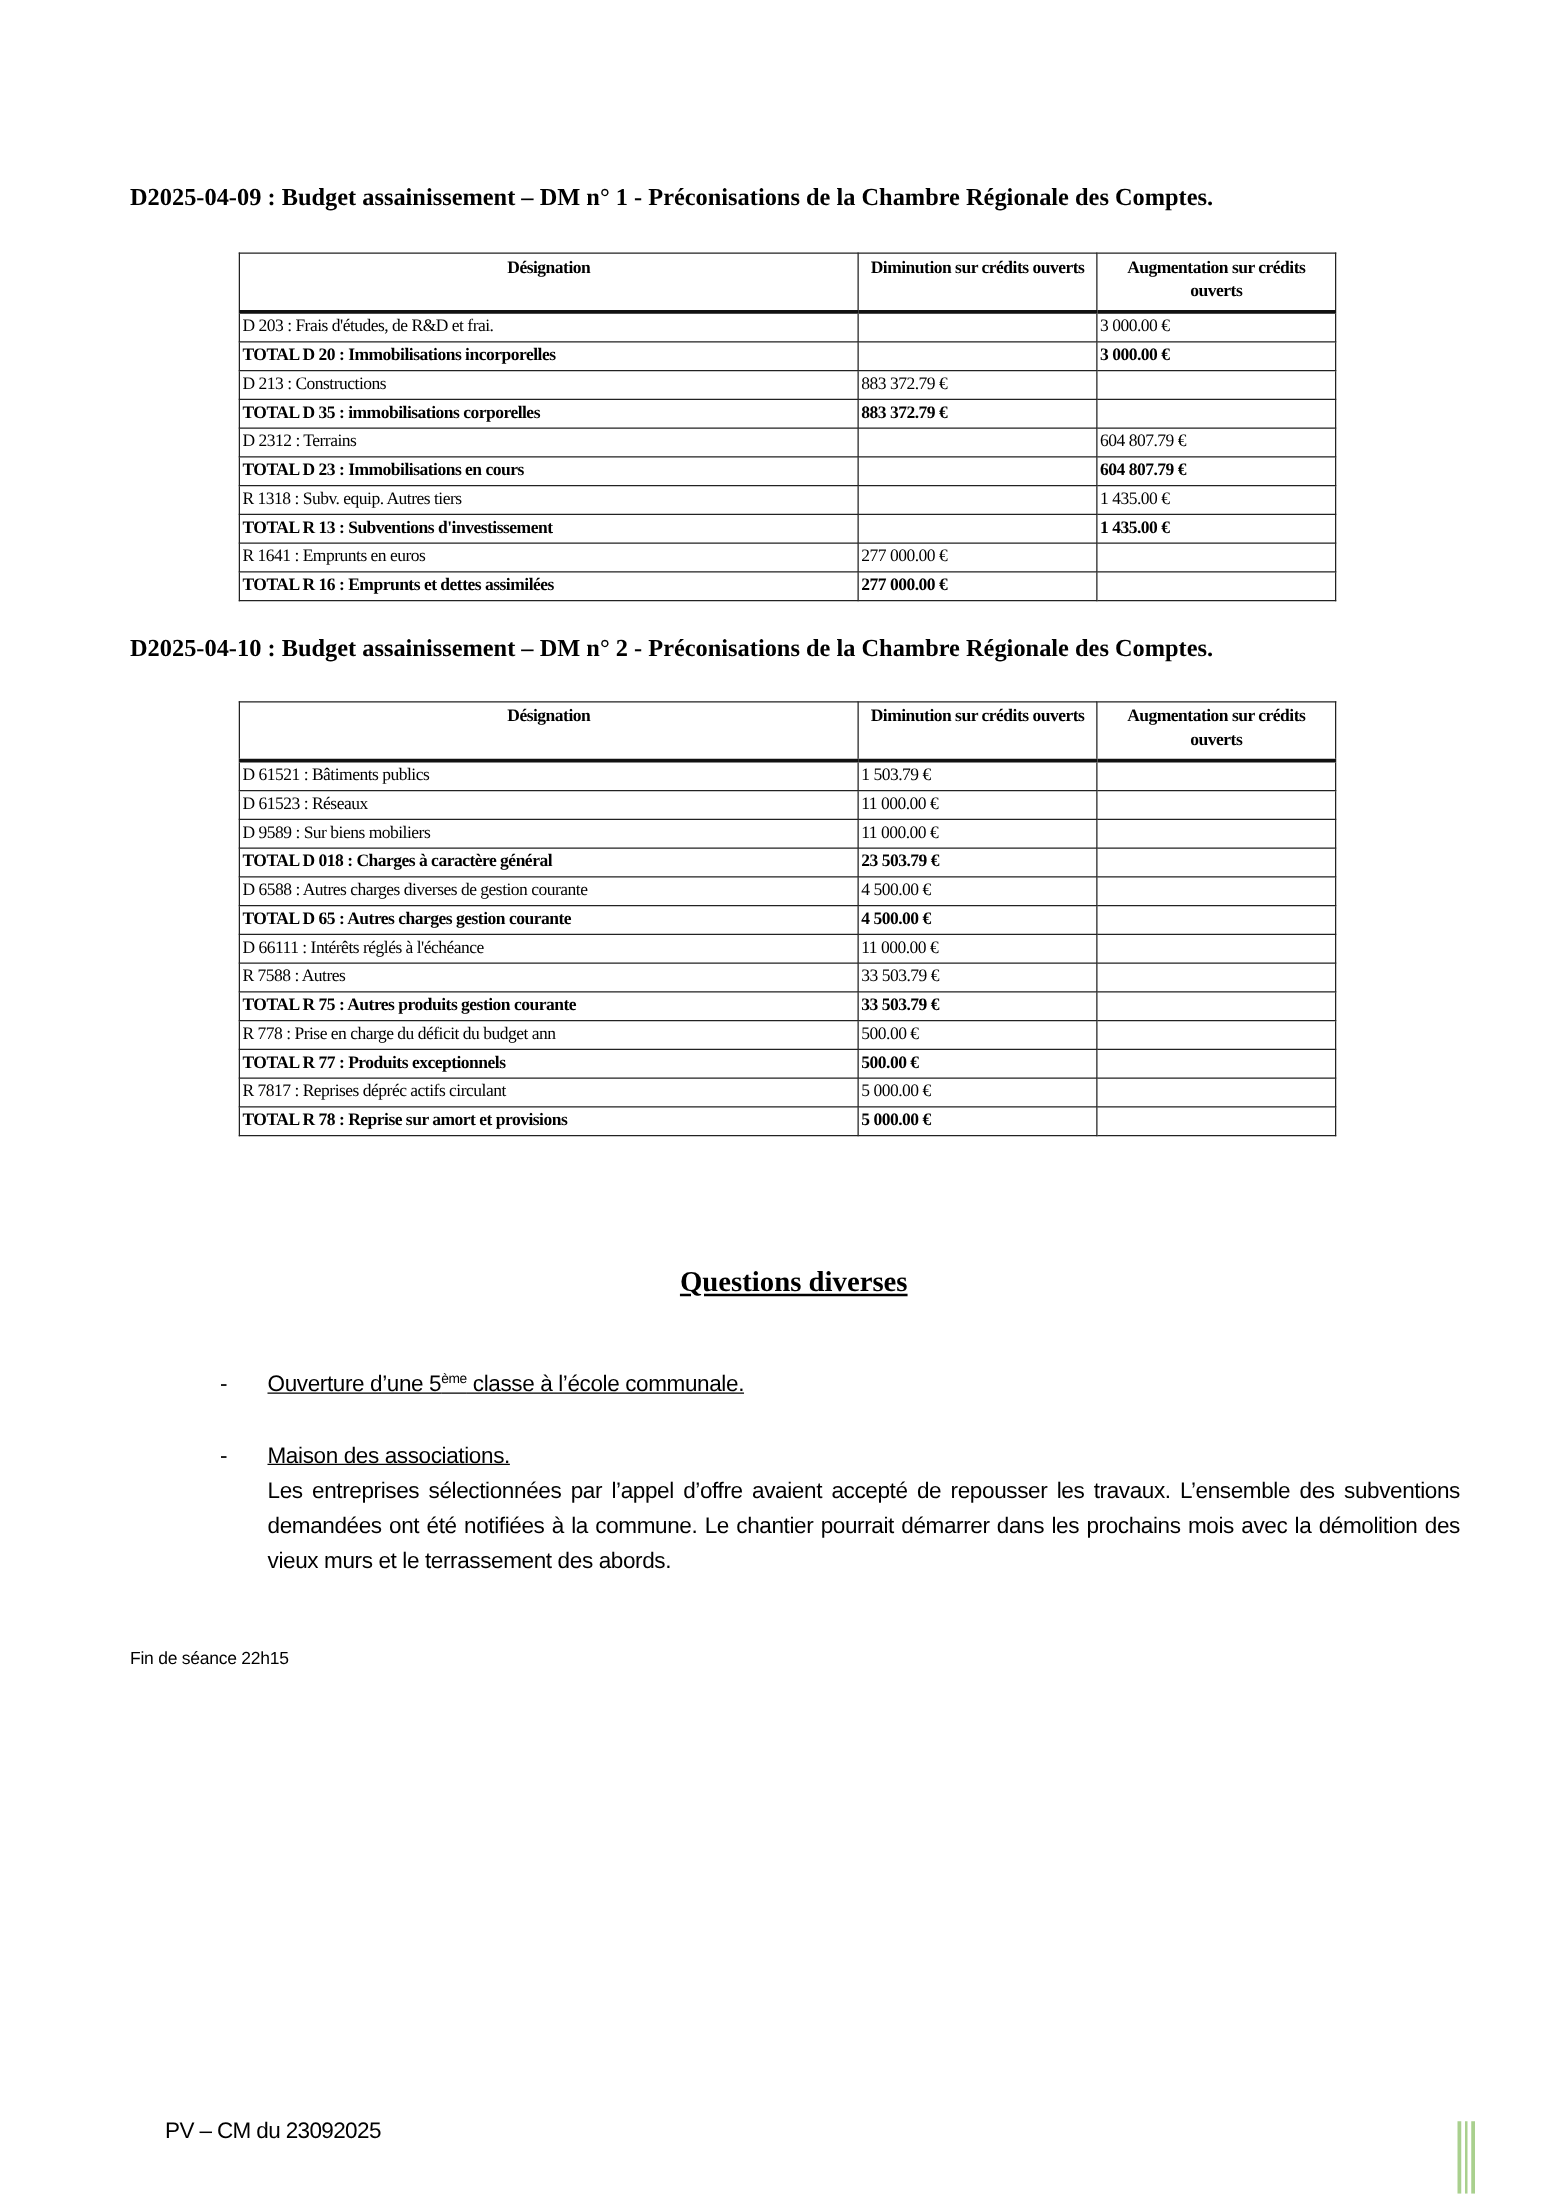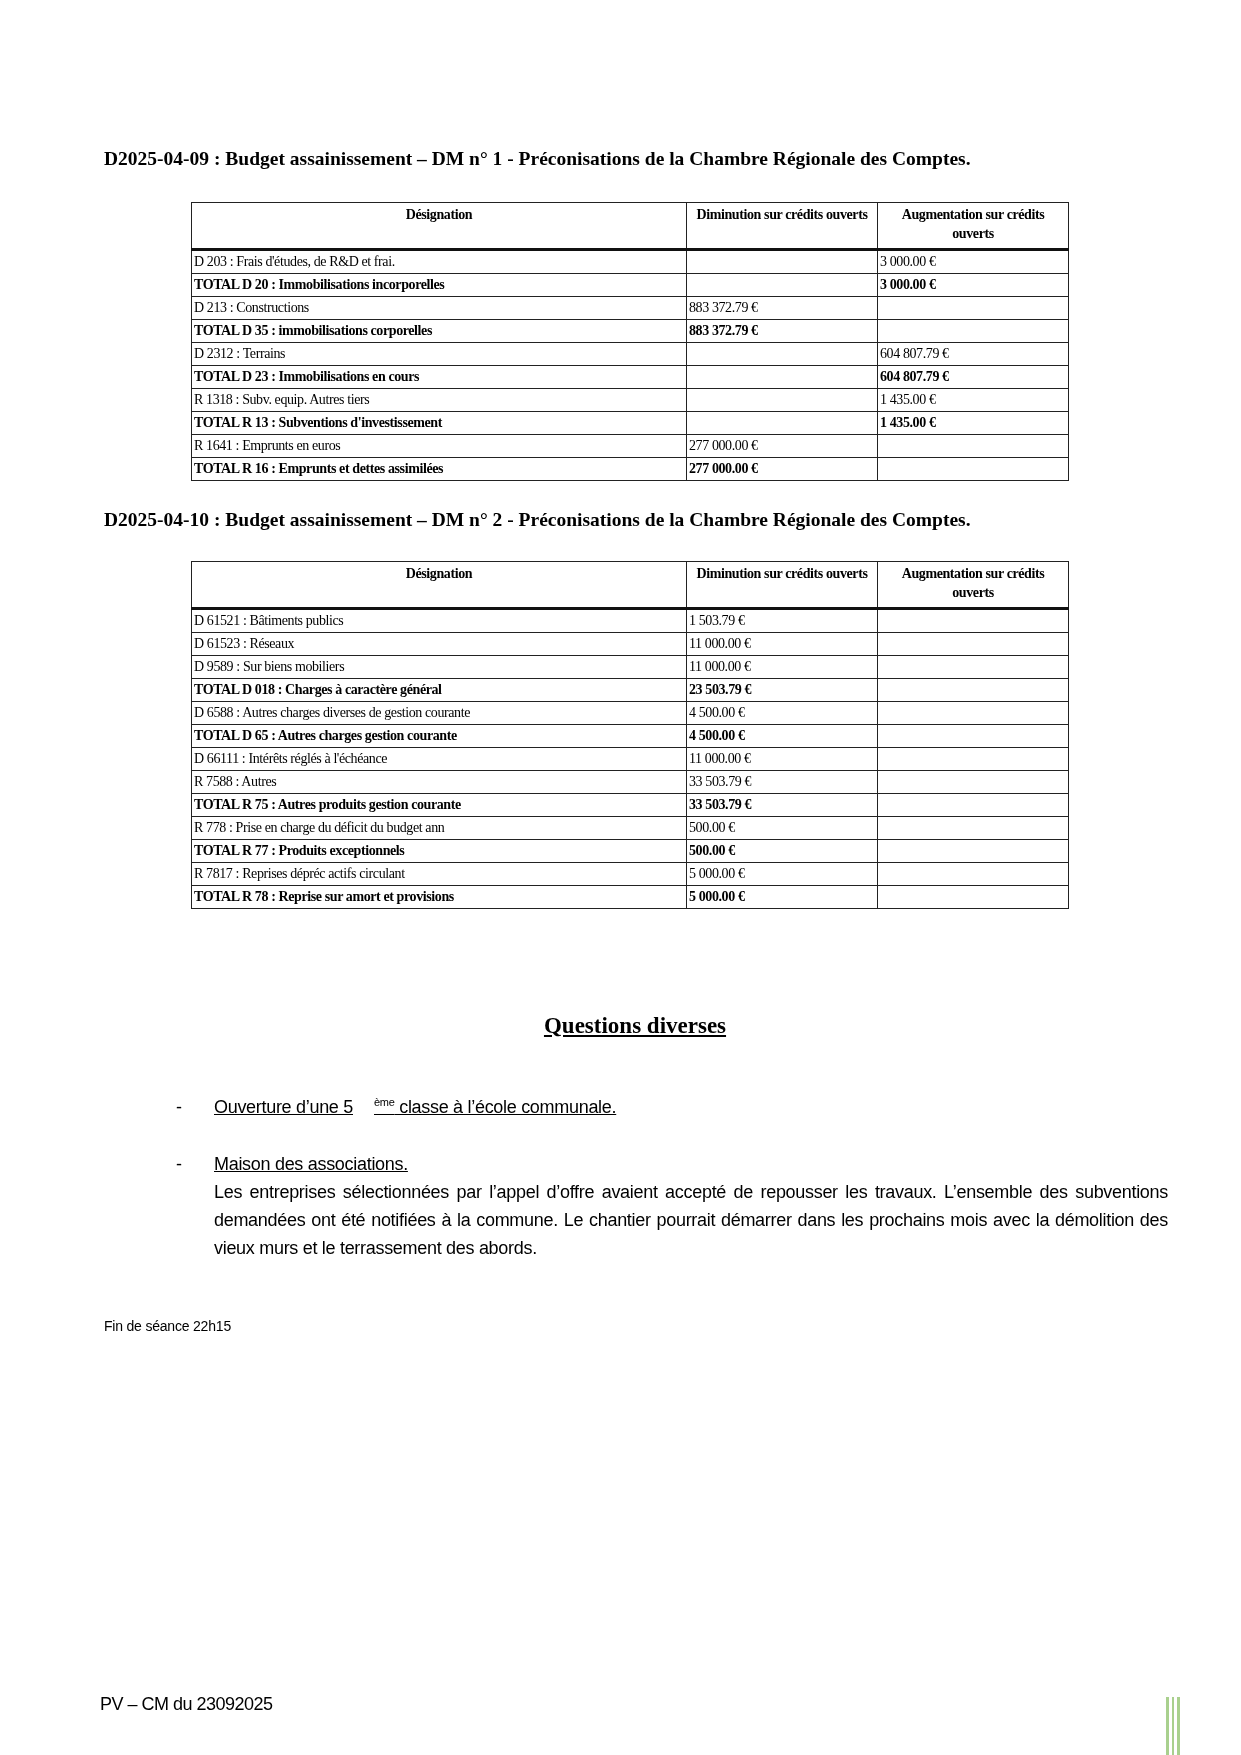--- a/index.html
+++ b/index.html
@@ -45,28 +45,28 @@
       position: absolute; left: 176px;
       font-family: "Liberation Sans", sans-serif; font-size: 18px;
     }
     .item-text {
       position: absolute; left: 214px; width: 954px;
       font-family: "Liberation Sans", sans-serif; font-size: 18px; line-height: 28px;
       letter-spacing: -0.3px;
     }
     .item-title { text-decoration: underline; }
     .item-body { text-align: justify; }
-    sup { font-size: 11px; line-height: 0; margin-left: 21px; }
+    sup { font-size: 11px; line-height: 0; }
 
     .closing {
       position: absolute; left: 104px; top: 1318px;
       font-family: "Liberation Sans", sans-serif; font-size: 14px; letter-spacing: -0.2px;
     }
     .footer {
-      position: absolute; left: 100px; top: 1694px;
+      position: absolute; left: 132px; top: 1694px;
       font-family: "Liberation Sans", sans-serif; font-size: 18px; letter-spacing: -0.5px;
     }
     .footer-bars {
       position: absolute; left: 1166px; top: 1697px; height: 58px; width: 14px;
       display: flex; gap: 3px;
     }
     .footer-bars span { display: block; width: 3px; height: 100%; }
   </style>
 </head>
 <body>

